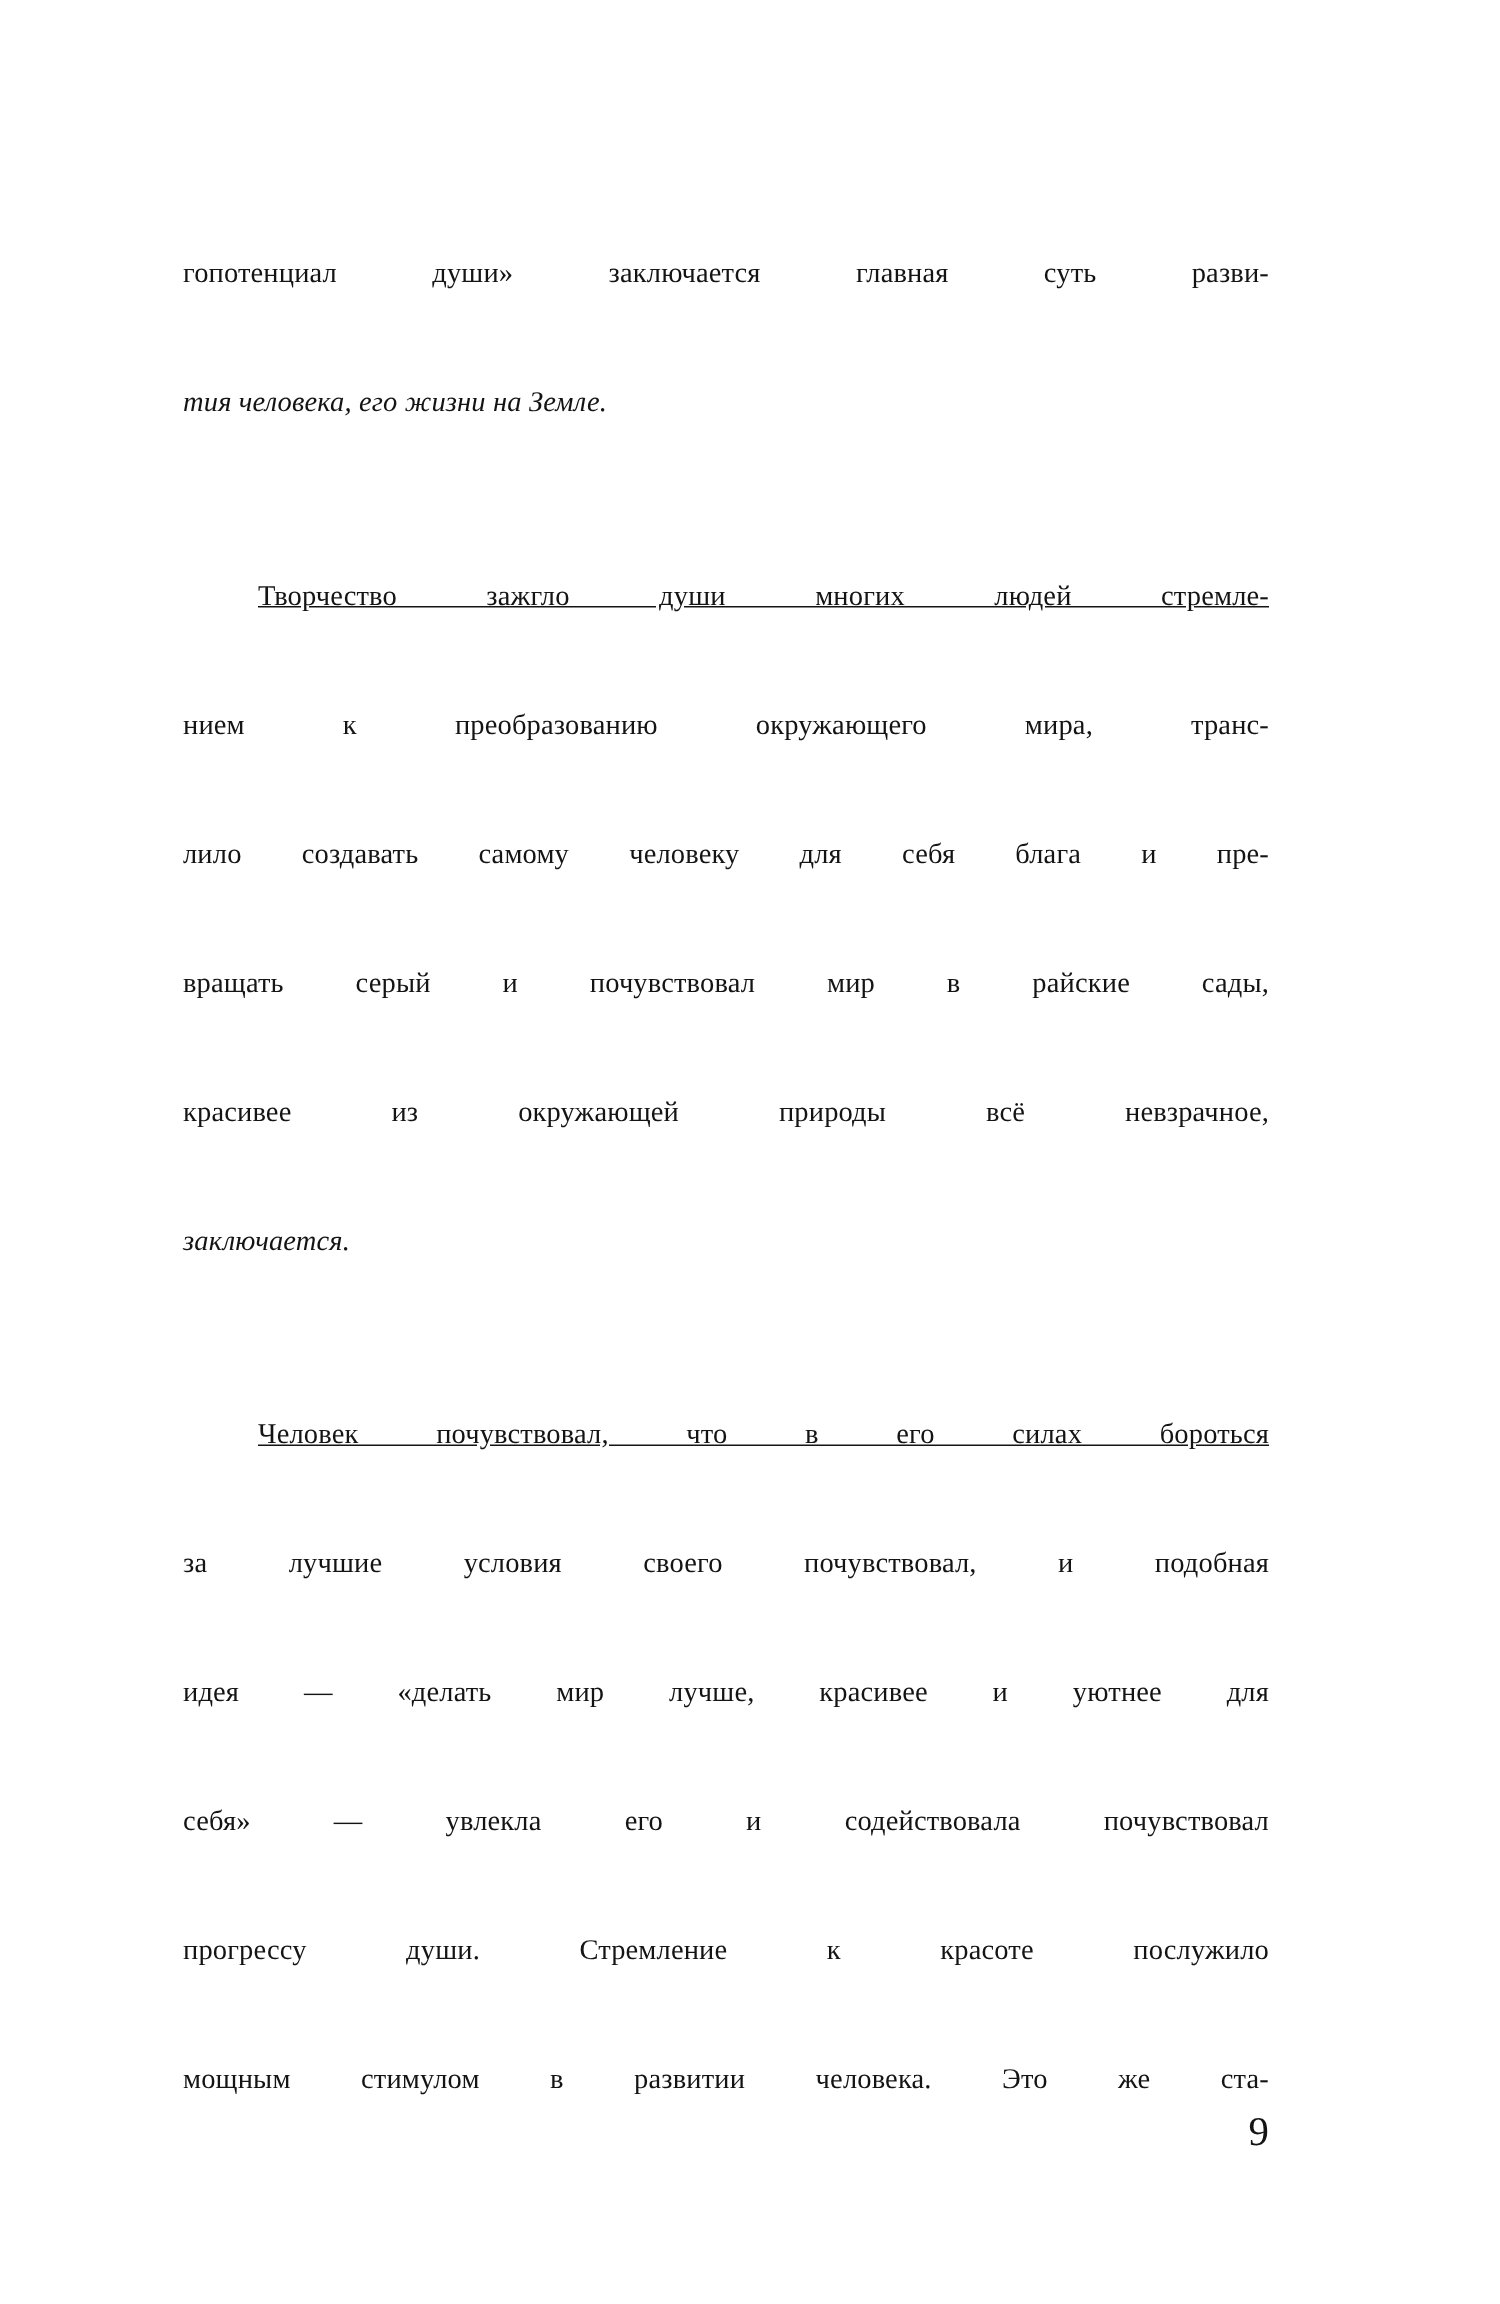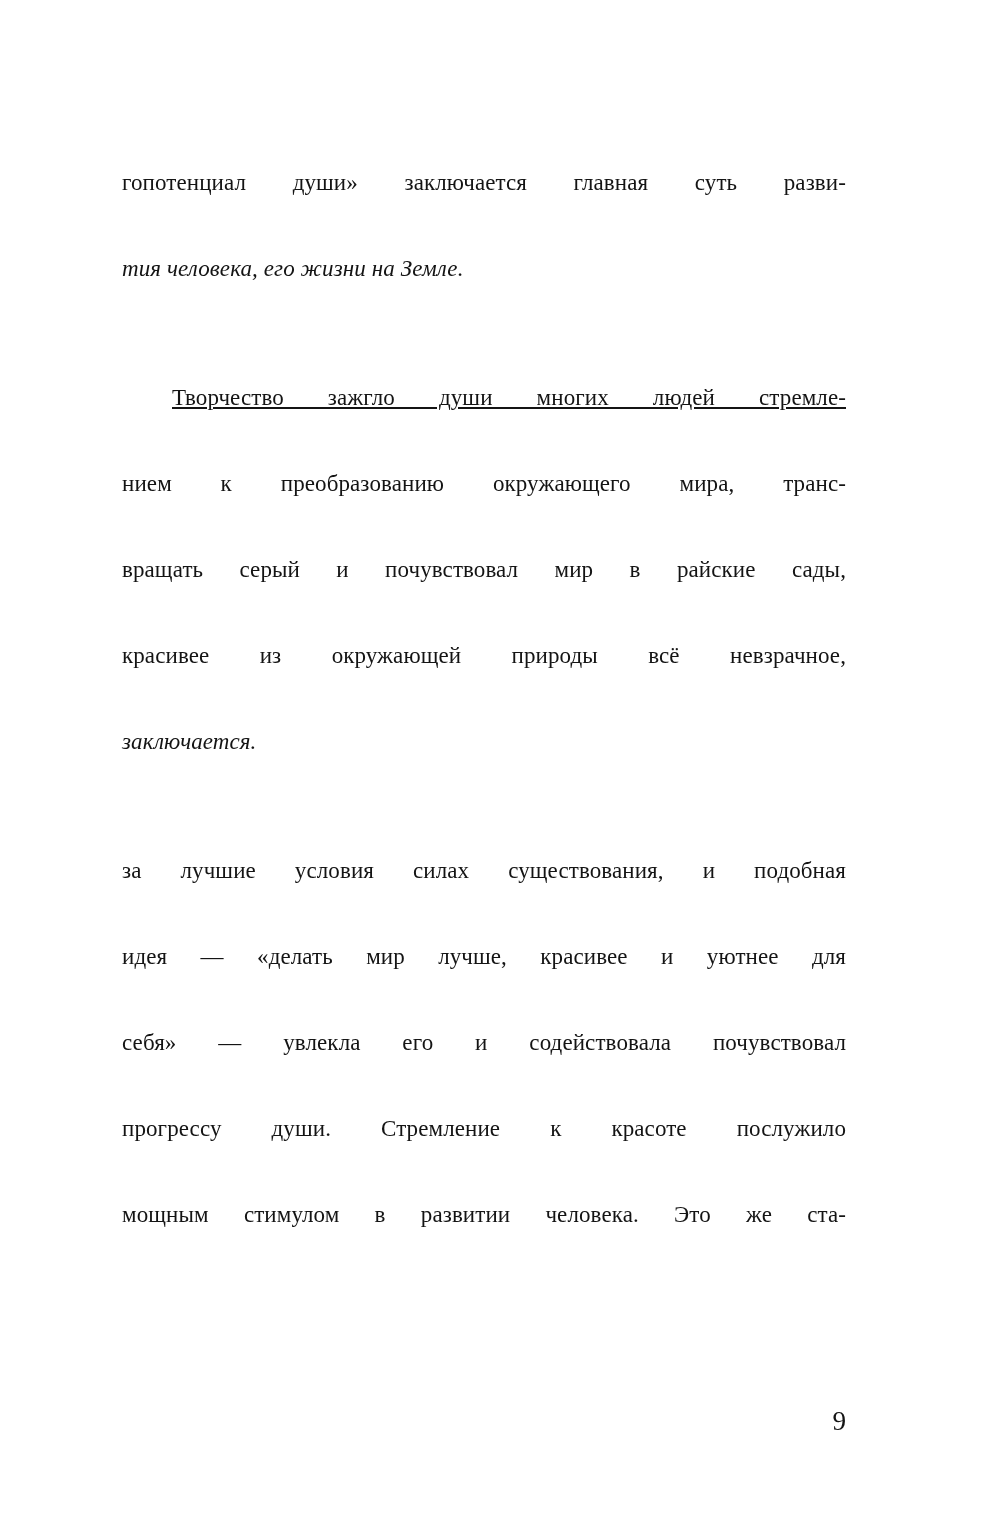--- a/index.html
+++ b/index.html
@@ -24,21 +24,21 @@
   #text-block {
     position: absolute;
     left: 122px;
     top: 118px;
     width: 724px;
   }
 
   .para {
     margin: 0;
     color: #141414;
-    font-size: 23px;
+    font-size: 19px;
     line-height: 43px;
     text-align: justify;
     text-align-last: left;
     letter-spacing: 0.1px;
     white-space: pre-line;
     -webkit-font-smoothing: antialiased;
   }
 
   
   .para.cont {
@@ -84,27 +84,29 @@
   <div id="text-block">
 
     <p class="para cont">
       <span class="line">гопотенциал души» заключается главная суть разви-</span>
       <span class="line last">тия человека, его жизни на Земле.</span>
     </p>
 
     <p class="para indent">
       <span class="line first-indent">Творчество зажгло души многих людей стремле-</span>
       <span class="line">нием к преобразованию окружающего мира, транс-</span>
+      <span class="line">лило создавать самому человеку для себя блага и пре-</span>
       <span class="line">вращать серый и почувствовал мир в райские сады,</span>
       <span class="line">красивее из окружающей природы всё невзрачное,</span>
       <span class="line last">заключается.</span>
     </p>
 
     <p class="para indent">
-      <span class="line">за лучшие условия силах существования, и подобная</span>
+      <span class="line first-indent">Человек почувствовал, что в его силах бороться</span>
+      <span class="line">за лучшие условия своего почувствовал, и подобная</span>
       <span class="line">идея — «делать мир лучше, красивее и уютнее для</span>
       <span class="line">себя» — увлекла его и содействовала почувствовал</span>
       <span class="line">прогрессу души. Стремление к красоте послужило</span>
       <span class="line">мощным стимулом в развитии человека. Это же ста-</span>
       
       
       
       
     </p>
 

